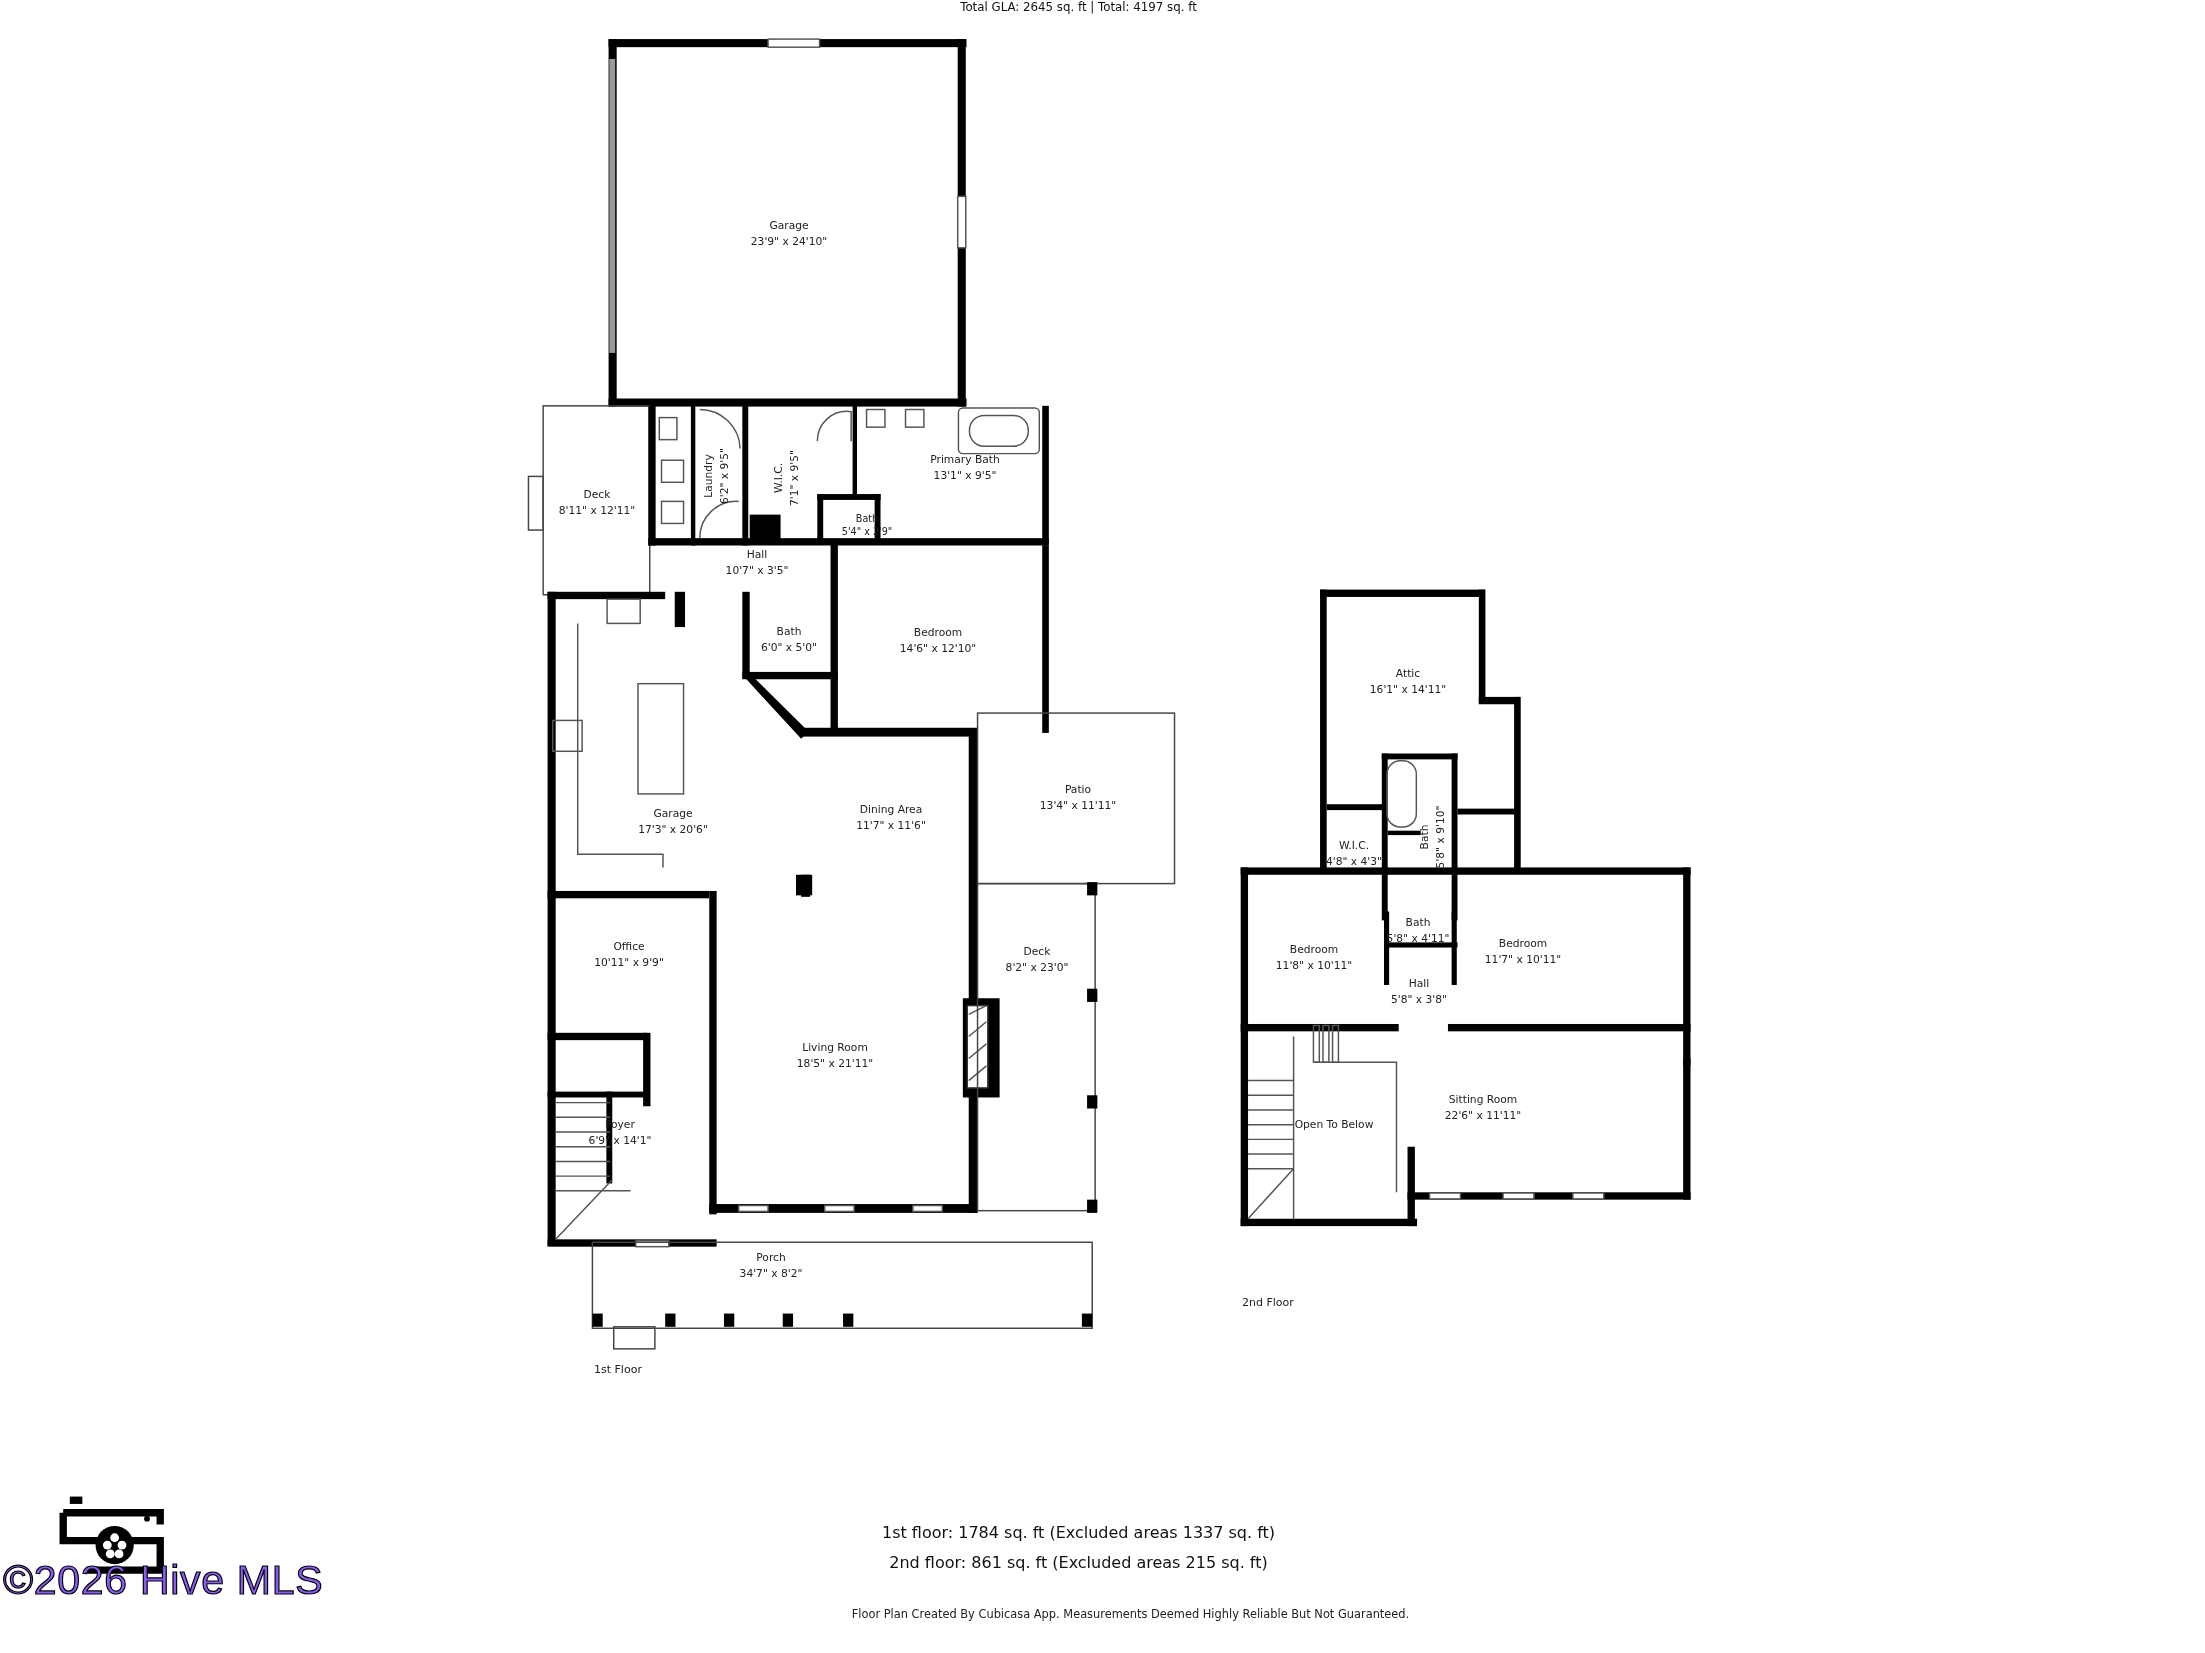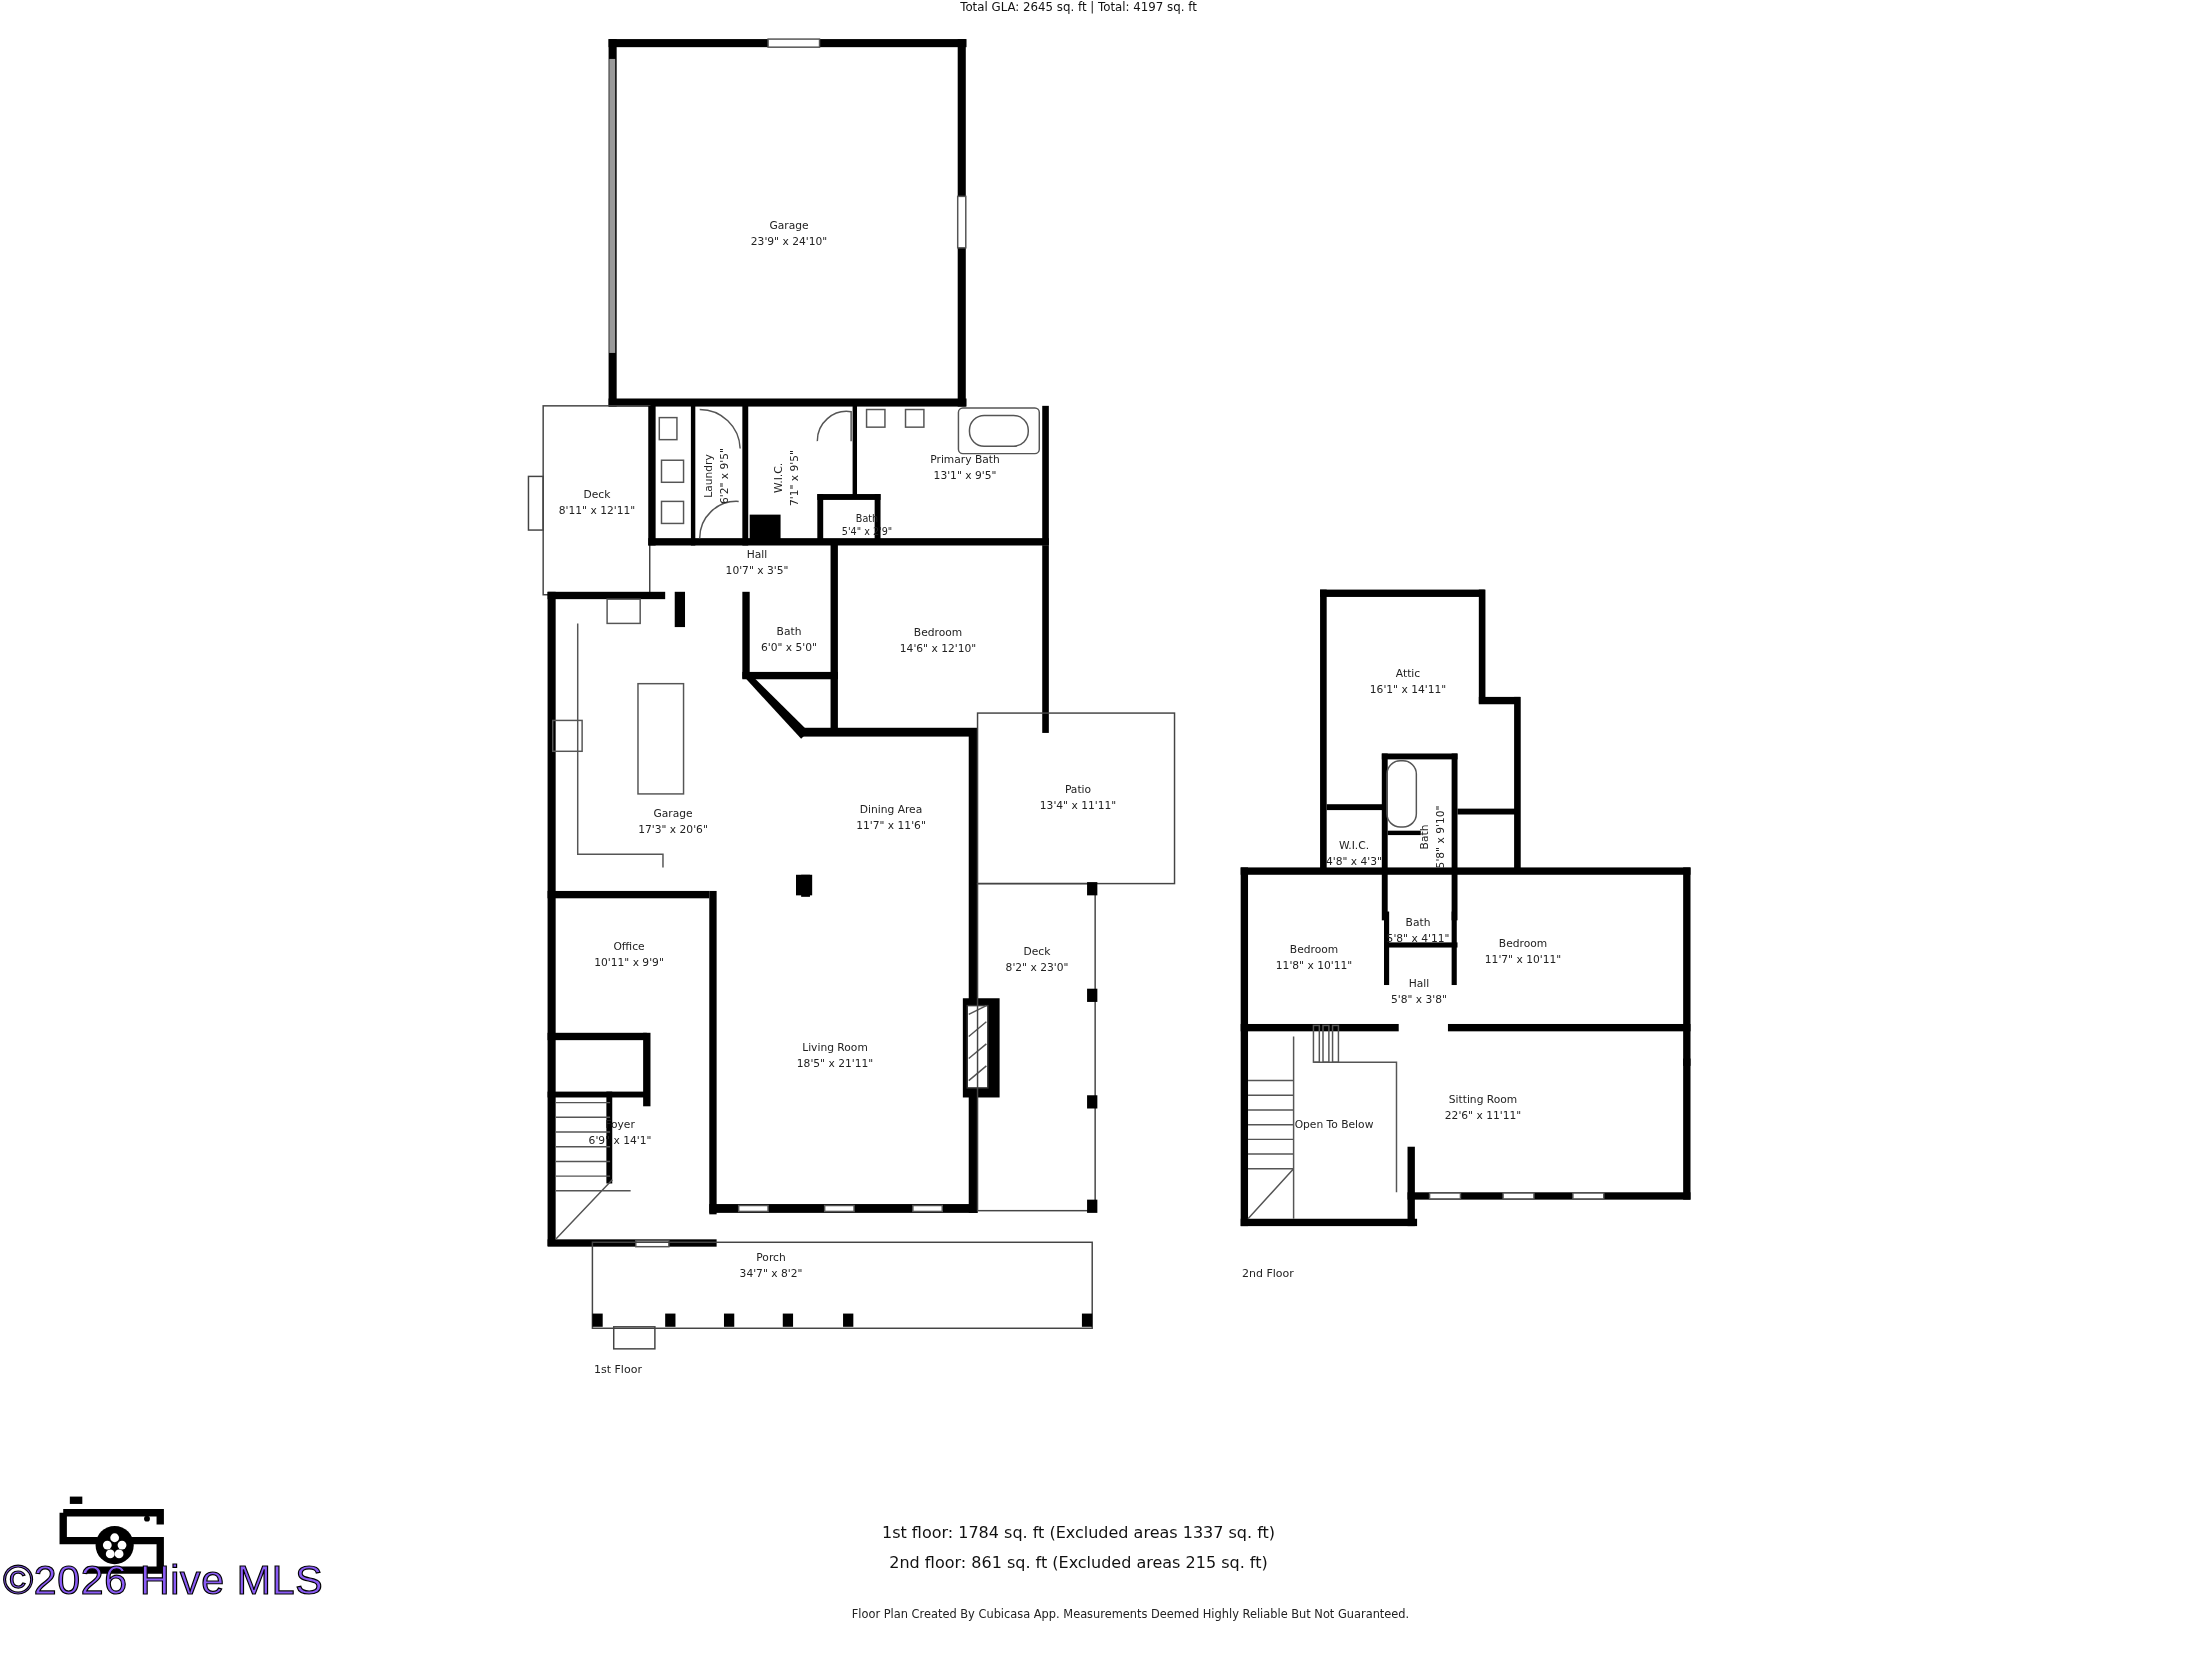--- a/index.html
+++ b/index.html
@@ -274,21 +274,21 @@
     <div>5'8" x 3'8"</div>
   </div>
 <div class="room-label" style="left:1483px;top:1108px;">
     <div>Sitting Room</div>
     <div>22'6" x 11'11"</div>
   </div>
 <div class="room-label" style="left:1334px;top:1125px;">
     <div>Open To Below</div>
   </div>
 
-<div class="floor-label" style="left:1242px;top:1267px;text-align:center;">2nd Floor</div>
+<div class="floor-label" style="left:1242px;top:1296px;text-align:center;">2nd Floor</div>
 
 <div class="summary total">Total GLA: 2645 sq. ft | Total: 4197 sq. ft</div>
 <div class="summary summary-line" style="top:1523px;">1st floor: 1784 sq. ft (Excluded areas 1337 sq. ft)</div>
 <div class="summary summary-line" style="top:1553px;">2nd floor: 861 sq. ft (Excluded areas 215 sq. ft)</div>
 <div class="disclaimer">Floor Plan Created By Cubicasa App. Measurements Deemed Highly Reliable But Not Guaranteed.</div>
 
 <div class="watermark">©2026 Hive MLS</div>
 
 
 </body></html>

